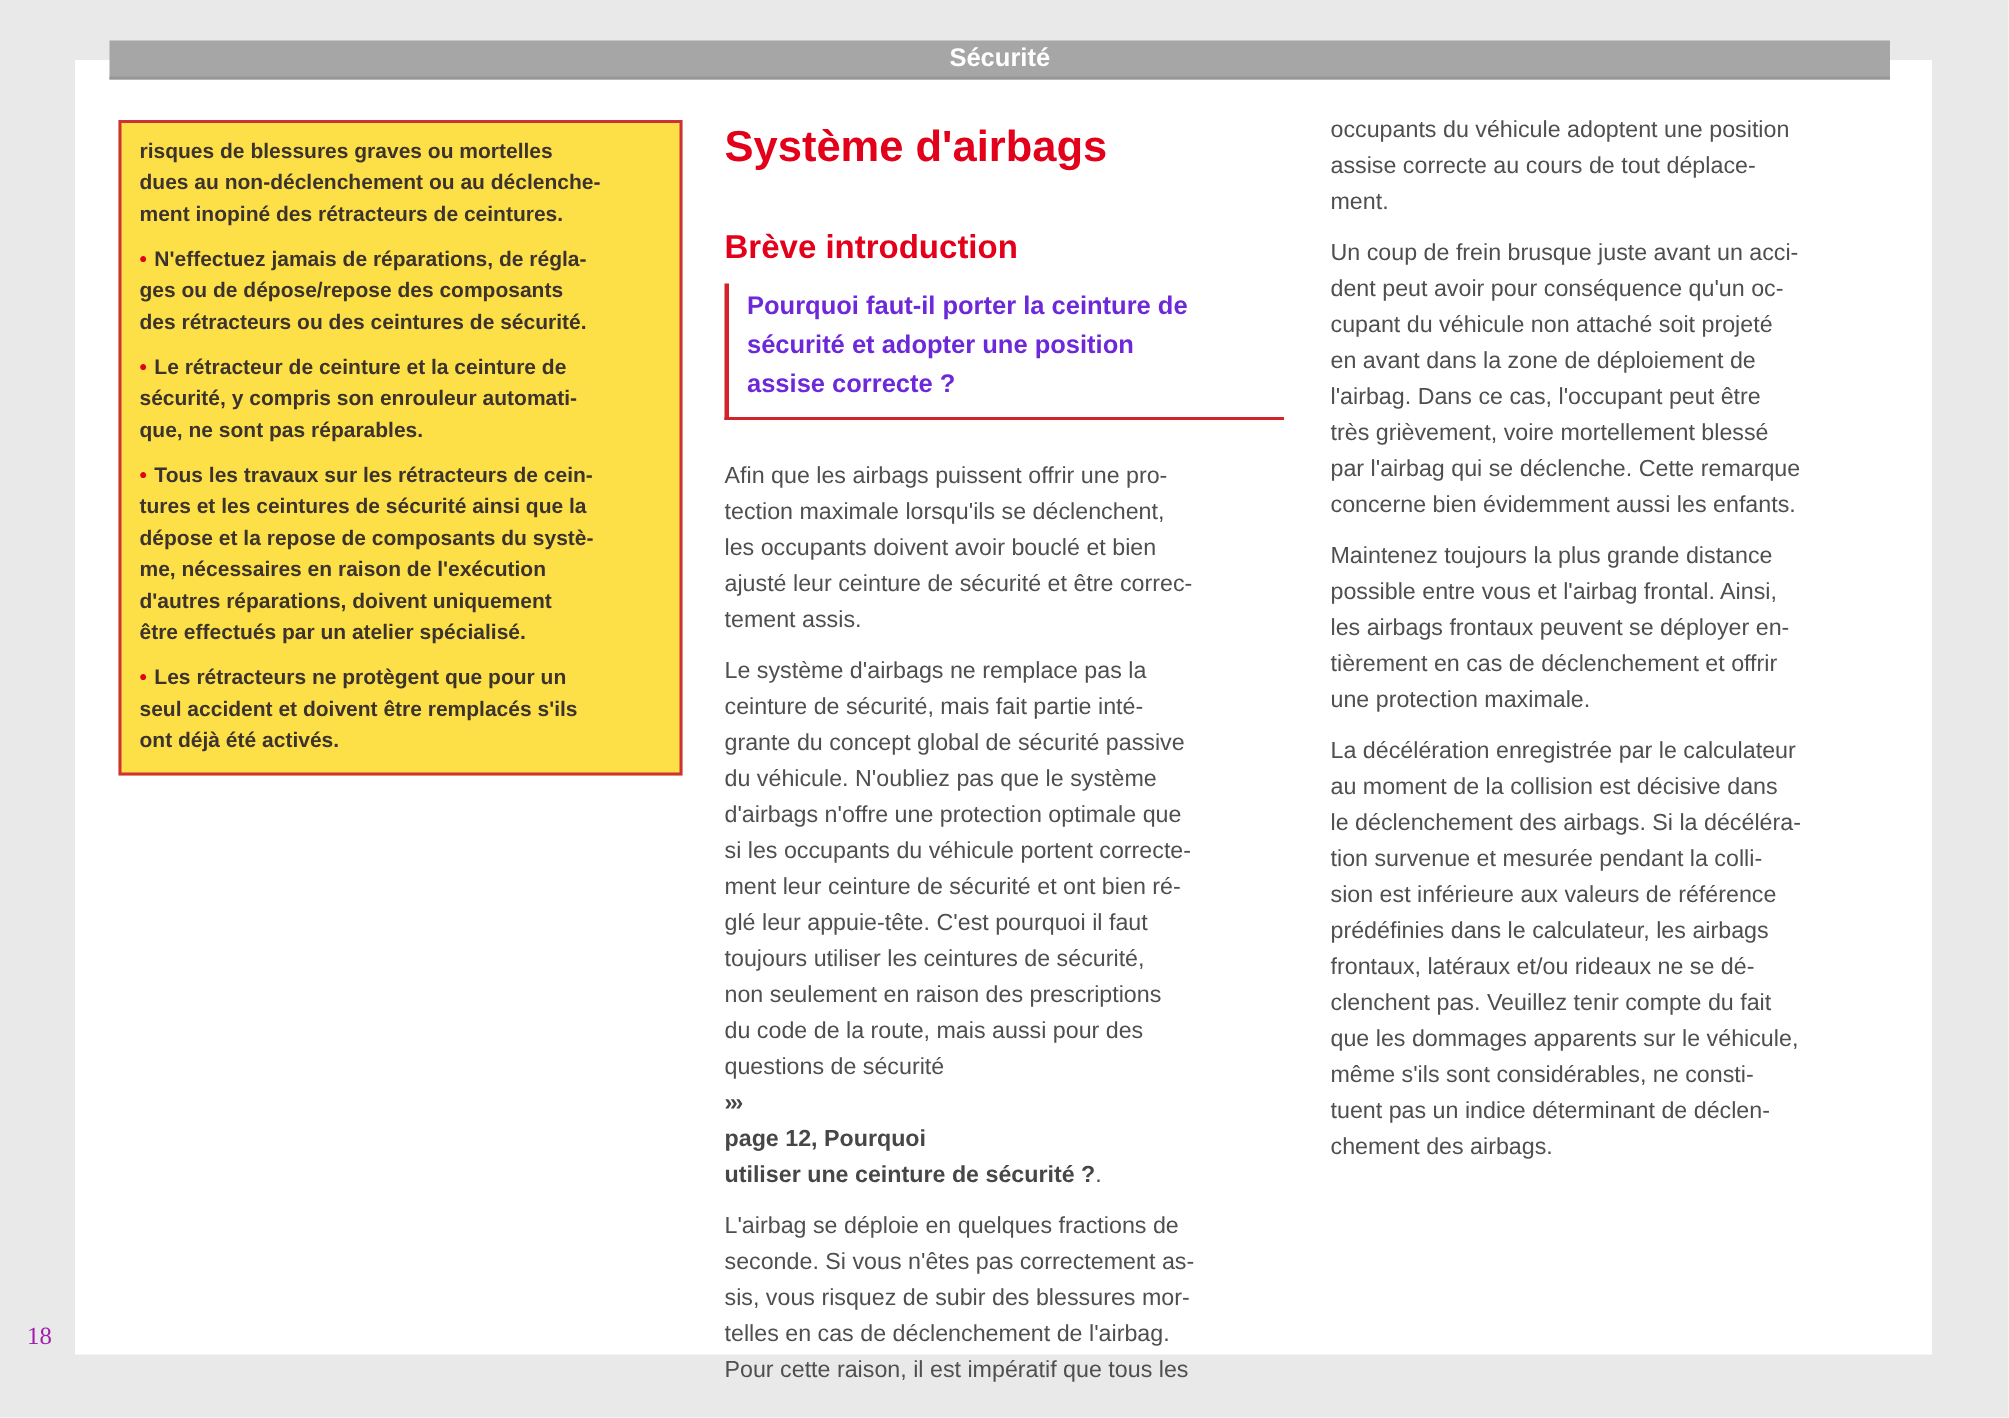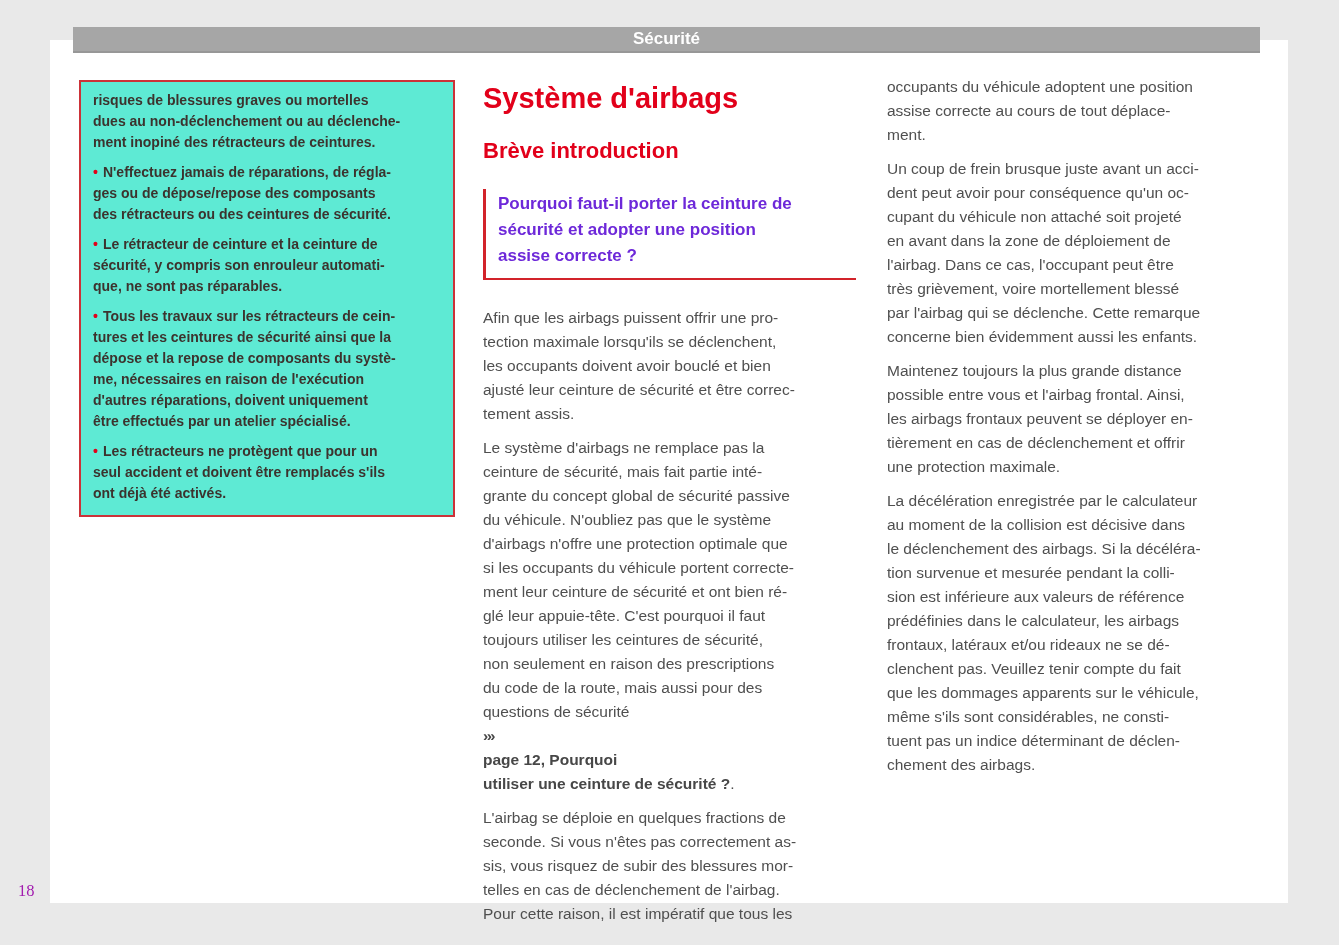--- a/index.html
+++ b/index.html
@@ -29,40 +29,40 @@
     position:absolute; left:18px; top:881px;
     font-size:16.5px; color:#a21caf;
     font-family:"Liberation Serif", serif;
     z-index:3;
   }
   .pre { white-space:pre-line; }
 
   
   .warning-box {
     position:absolute; left:79px; top:80px; width:376px;
-    background:#5eead4;
+    background:#fde047;
     border:2px solid #cc3238;
     padding:8px 12px 11px 12px;
     color:#3c332e;
     font-weight:bold;
     font-size:14px; line-height:21px;
     z-index:2;
   }
   .warning-box p { margin:0; }
   .warning-box p.bullet-para { margin-top:9px; }
   .dot { color:#e2001a; margin-right:5px; }
 
   
   .article-title {
     position:absolute; left:483px; top:82px;
     font-size:29px; font-weight:bold; color:#e2001a;
     z-index:2;
   }
   .article-subtitle {
-    position:absolute; left:483px; top:138px;
+    position:absolute; left:483px; top:152px;
     font-size:22px; font-weight:bold; color:#e2001a;
     z-index:2;
   }
   .question-block {
     position:absolute; left:483px; top:189px; width:373px;
     border-left:3px solid #d2232a;
     border-bottom:2px solid #d2232a;
     padding:2px 0 9px 12px;
     font-size:17px; line-height:26px; font-weight:bold;
     color:#6d28d9;

